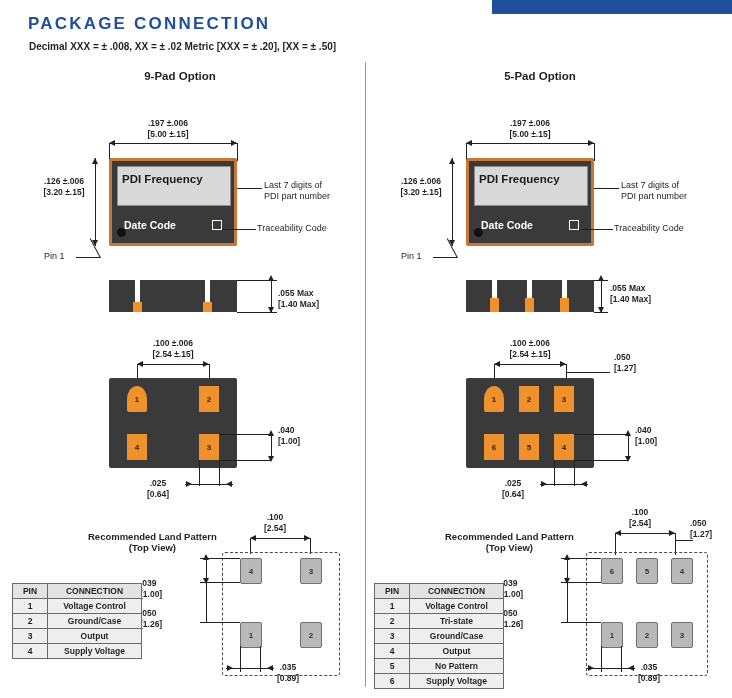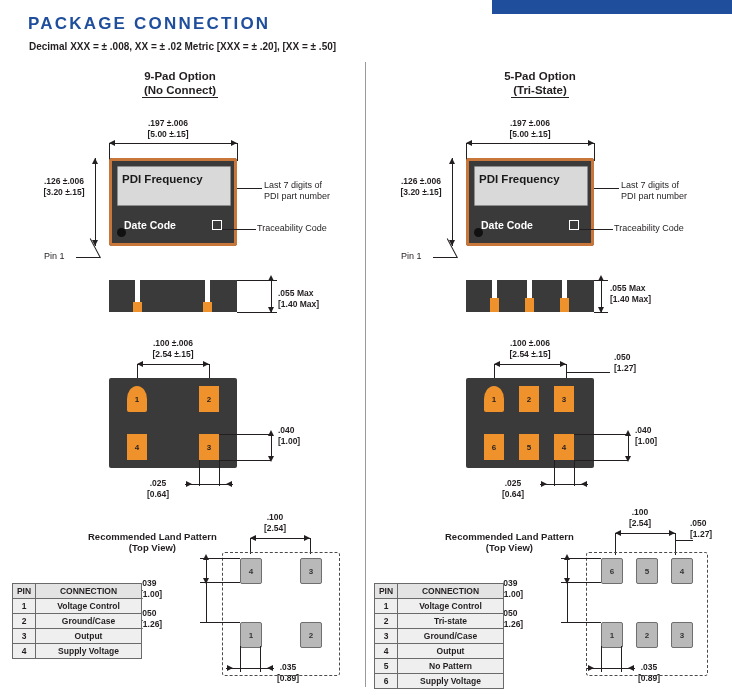--- a/index.html
+++ b/index.html
@@ -94,49 +94,43 @@
   .lpad .pn{
     position:absolute;left:0;right:0;top:50%;transform:translateY(-50%);
     text-align:center;font-size:8px;font-weight:bold;color:#333;
   }
 
   
   table.pintbl{
     position:absolute;border-collapse:collapse;font-size:8.5px;font-weight:bold;
   }
   table.pintbl th, table.pintbl td{
-    border:1px solid #6a6a6a;padding:2px 1px;
+    border:1px solid #6a6a6a;padding:2px 7px;
   }
   table.pintbl th{background:#e3e3e3;text-align:center;font-size:8.5px;}
   table.pintbl td.num{background:#efefef;text-align:center;width:20px;}
   table.pintbl td.conn{background:#efefef;text-align:center;}
   .recland{
     position:absolute;font-size:9.5px;font-weight:bold;text-align:center;white-space:nowrap;
   }
 </style>
 </head>
 <body>
 
 <div class="topbar"></div>
 <div class="title">PACKAGE CONNECTION</div>
 <div class="subtitle">Decimal XXX = ± .008, XX = ± .02  Metric [XXX = ± .20], [XX = ± .50]</div>
 <div class="divider-v"></div>
 
 <div class="col-head" style="left:80px;top:70px;">
   <span>9-Pad Option</span>
-  <span class="l2">
-    <span class="underline">(No Connect)</span>
-  </span>
 </div>
 
 <div class="col-head" style="left:440px;top:70px;">
   <span>5-Pad Option</span>
-  <span class="l2">
-    <span class="underline">(Tri-State)</span>
-  </span>
 </div>
 
 <div class="dimtxt" style="left:108px;top:118px;width:120px;">
   <span>.197 ±.006</span><br>
   <span>[5.00 ±.15]</span>
 </div>
 
 <div class="ln lnh" style="left:109px;top:143px;width:128px;"></div>
 <div class="arr arr-l" style="left:109px;top:140px;"></div>
 <div class="arr arr-r" style="left:231px;top:140px;"></div>

